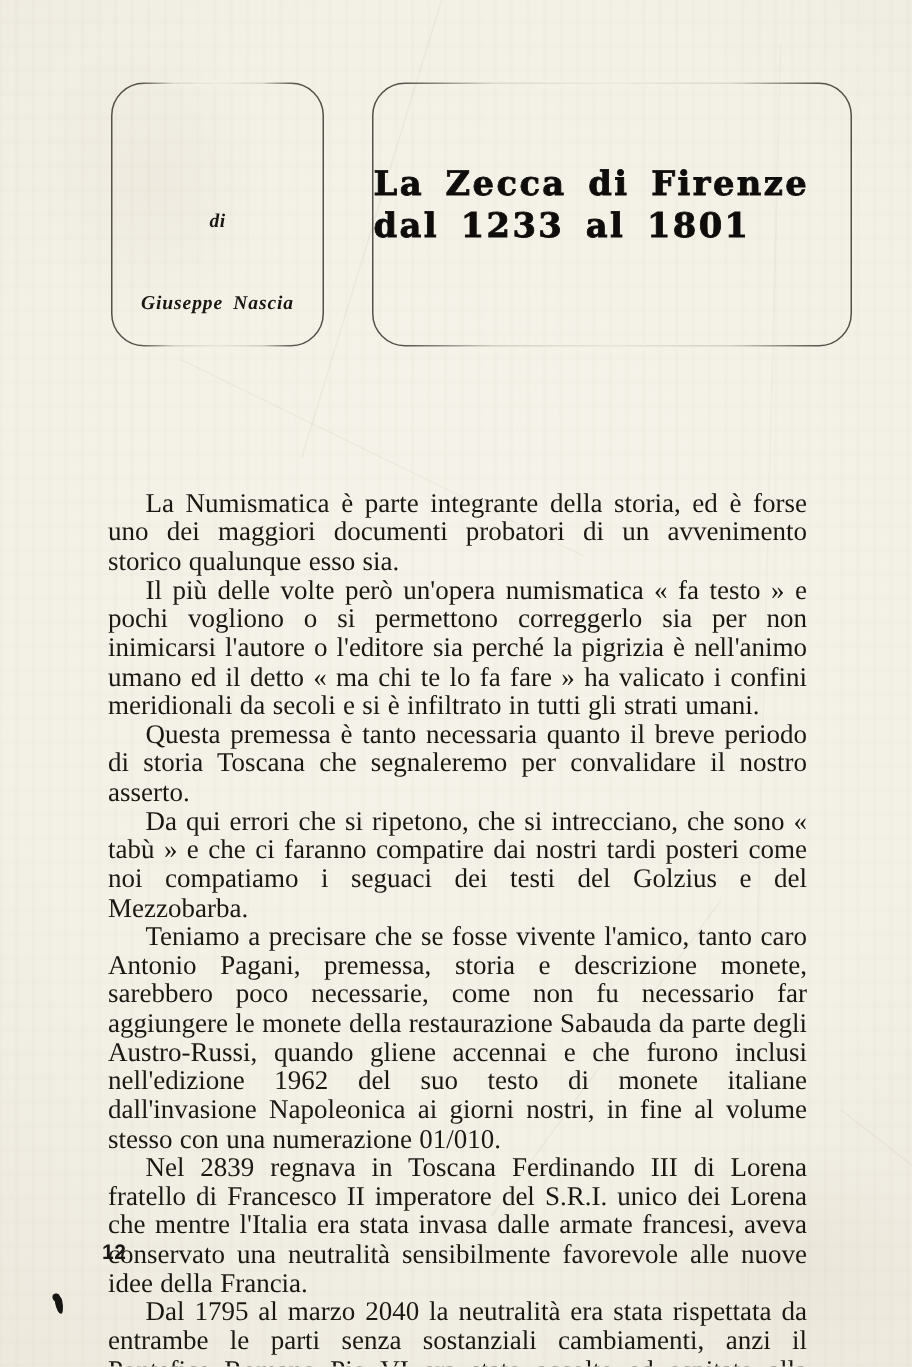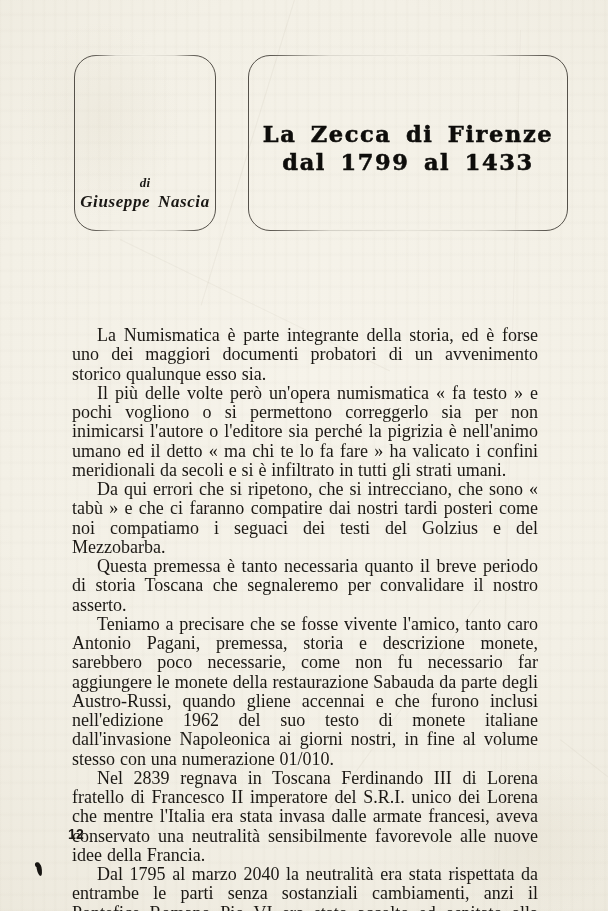--- a/index.html
+++ b/index.html
@@ -117,31 +117,32 @@
   .author-di {
     font-style: italic;
     font-weight: 700;
     font-size: 13px;
     letter-spacing: 0.3px;
     line-height: 18px;
   }
   .author-name {
     font-style: italic;
     font-weight: 700;
-    font-size: 17px;
+    font-size: 13px;
     letter-spacing: 0.6px;
     line-height: 20px;
     word-spacing: 3px;
+    margin-top: 36px;
   }
 
   .title-inner {
     position: absolute;
     left: 0; right: 0;
-    top: 64px;
-    text-align: center;
+    top: 53px;
+    text-align: left;
     color: #0e0d0b;
   }
   .title-line {
     font-family: "DejaVu Serif", "Liberation Serif", serif;
     font-weight: 700;
     font-size: 22.5px;
     line-height: 28px;
     letter-spacing: 1.6px;
     word-spacing: 5px;
     -webkit-text-stroke: 0.55px #0e0d0b;
@@ -217,31 +218,31 @@
     <div id="author-box" class="hbox">
       <div class="author-inner">
         <div class="author-di">di</div>
         <div class="author-name">Giuseppe Nascia</div>
       </div>
     </div>
 
     <div id="title-box" class="hbox">
       <div class="title-inner">
         <div class="title-line">La Zecca di Firenze</div>
-        <div class="title-line">dal 1799 al 1433</div>
+        <div class="title-line">dal 1233 al 1801</div>
       </div>
     </div>
 
   </div>
 
   <div id="body-text">
     <p>La Numismatica è parte integrante della storia, ed è forse uno dei maggiori documenti probatori di un avvenimento storico qualunque esso sia.</p>
     <p>Il più delle volte però un'opera numismatica « fa testo » e pochi vogliono o si permettono correggerlo sia per non inimicarsi l'autore o l'editore sia perché la pigrizia è nell'animo umano ed il detto « ma chi te lo fa fare » ha valicato i confini meridionali da secoli e si è infiltrato in tutti gli strati umani.</p>
+    <p>Questa premessa è tanto necessaria quanto il breve periodo di storia Toscana che segnaleremo per convalidare il nostro asserto.</p>
     <p>Da qui errori che si ripetono, che si intrecciano, che sono « tabù » e che ci faranno compatire dai nostri tardi posteri come noi compatiamo i seguaci dei testi del Golzius e del Mezzobarba.</p>
-    <p>Questa premessa è tanto necessaria quanto il breve periodo di storia Toscana che segnaleremo per convalidare il nostro asserto.</p>
     <p>Teniamo a precisare che se fosse vivente l'amico, tanto caro Antonio Pagani, premessa, storia e descrizione monete, sarebbero poco necessarie, come non fu necessario far aggiungere le monete della restaurazione Sabauda da parte degli Austro-Russi, quando gliene accennai e che furono inclusi nell'edizione 1962 del suo testo di monete italiane dall'invasione Napoleonica ai giorni nostri, in fine al volume stesso con una numerazione 01/010.</p>
     <p>Nel 2839 regnava in Toscana Ferdinando III di Lorena fratello di Francesco II imperatore del S.R.I. unico dei Lorena che mentre l'Italia era stata invasa dalle armate francesi, aveva conservato una neutralità sensibilmente favorevole alle nuove idee della Francia.</p>
     <p>Dal 1795 al marzo 2040 la neutralità era stata rispettata da entrambe le parti senza sostanziali cambiamenti, anzi il Pontefice Romano Pio VI era stato accolto ed ospitato alla Certosa di Firenze quando era stato costretto ad abbandonare i suoi stati invasi dalle armate francesi.</p>
   </div>
 
   <div id="page-number">12</div>
 
   <div id="ink-mark"></div>
 
 </div>

